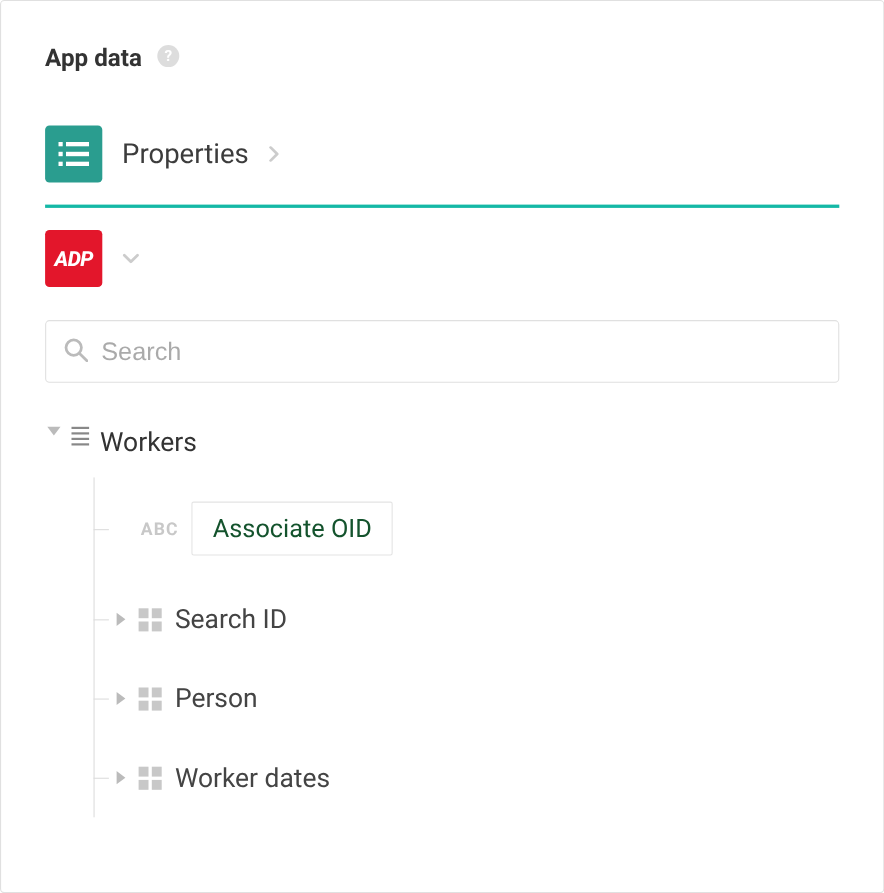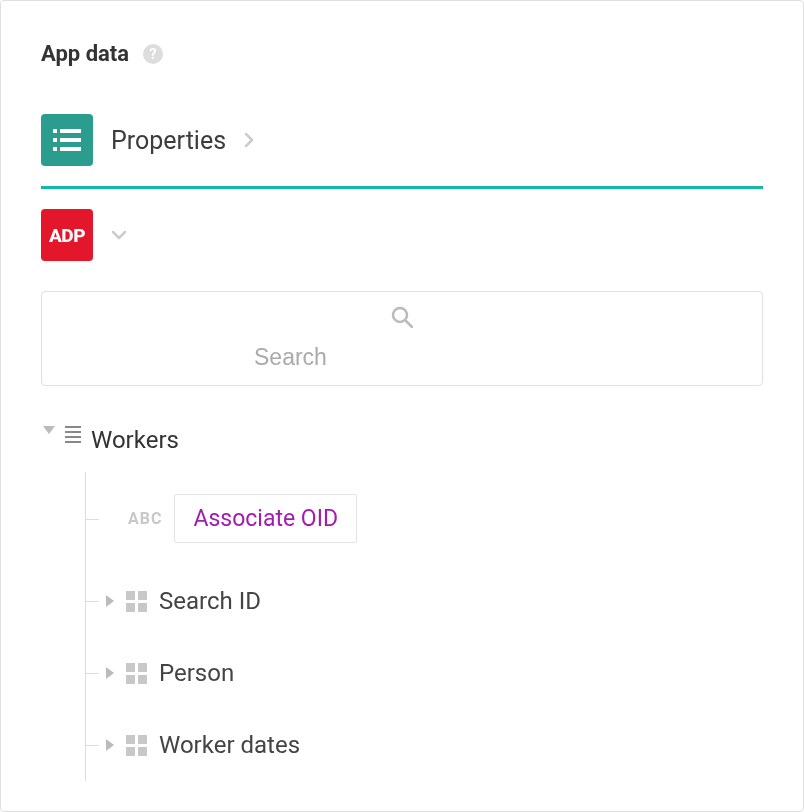--- a/index.html
+++ b/index.html
@@ -8,21 +8,21 @@
       background: #fff;
       color: #333;
       width: 804px;
       height: 812px;
       border: 1px solid #e0e0e0;
       border-radius: 4px;
       padding: 40px 40px 0 40px;
     }
     .header {
       display: flex;
-      align-items: center;
+      align-items: flex-start;
       gap: 14px;
       margin-bottom: 28px;
     }
     .header-title {
       font-size: 22px;
       font-weight: 700;
       color: #333;
     }
     .help-icon {
       width: 20px;
@@ -72,21 +72,20 @@
       color: #bbb;
     }
     .search-container {
       border: 1px solid #e0e0e0;
       border-radius: 4px;
       display: flex;
       align-items: center;
       padding: 14px 16px;
       gap: 12px;
       margin: 10px 0 40px 0;
-      flex-direction: column;
     }
     .search-input {
       border: none;
       outline: none;
       font-size: 23px;
       color: #333;
       flex: 1;
       background: transparent;
     }
     .search-input::placeholder { color: #aaa; }
@@ -154,41 +153,42 @@
       font-size: 16px;
       font-weight: 700;
       letter-spacing: 1px;
       color: #c8c8c8;
     }
     .pill-box {
       border: 1px solid #e4e4e4;
       border-radius: 2px;
       padding: 10px 18px;
       font-size: 23px;
-      color: #a21caf;
+      color: #14532d;
       background: #fff;
     }
     .grid-icon {
       display: inline-grid;
       grid-template-columns: 1fr 1fr;
       gap: 3px;
     }
     .grid-icon span {
       width: 9px;
       height: 9px;
       background: #c8c8c8;
     }
     .tree-item-label {
       font-size: 24px;
       color: #444;
     }
     .adp-text {
       color: #fff;
       font-size: 19px;
       font-weight: 800;
+      font-style: italic;
       letter-spacing: -0.5px;
     }
   </style>
 </head>
 <body>
 
 <div class="header">
   <div class="header-title">App data</div>
   <div class="help-icon">?</div>
 </div>

